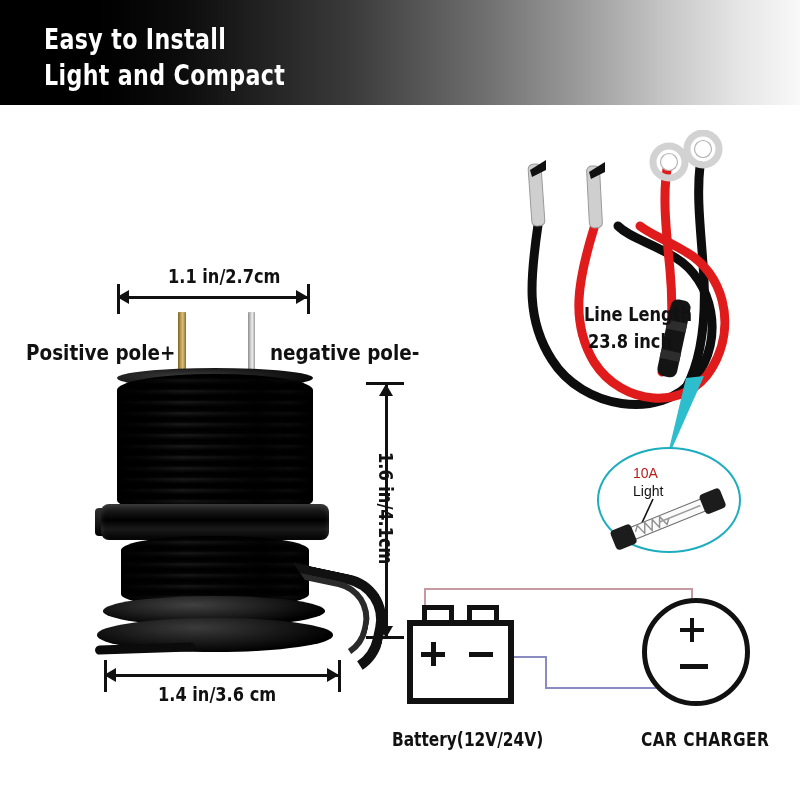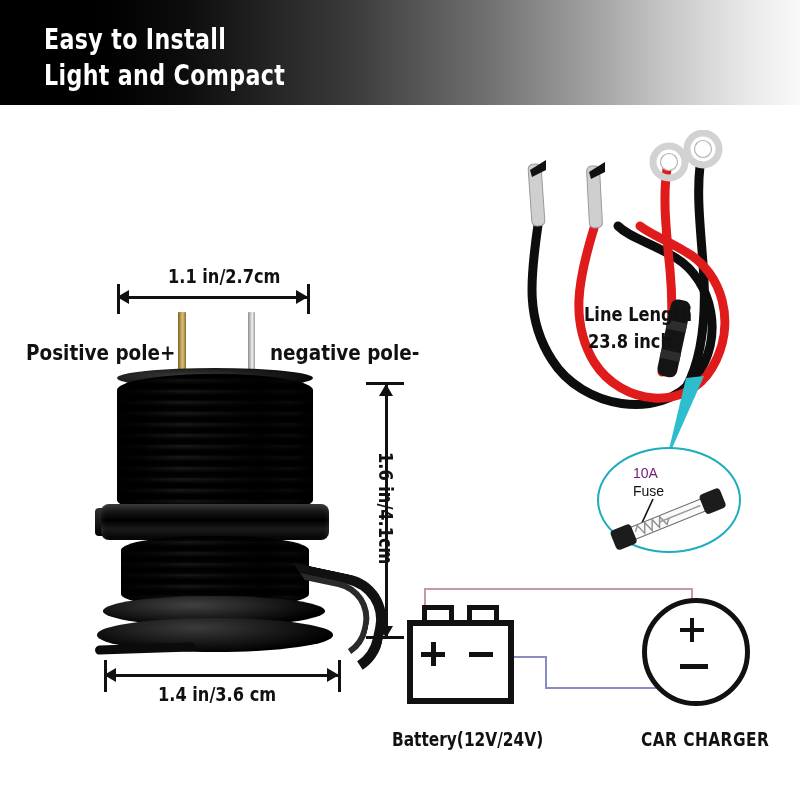--- a/index.html
+++ b/index.html
@@ -228,21 +228,21 @@
 
   
   #fuse-callout { position: absolute; left: 575px; top: 395px; width: 195px; height: 165px; }
   #fuse-circle {
     position: absolute; left: 22px; top: 52px; width: 140px; height: 102px;
     border: 2.4px solid #1eadbe; border-radius: 50%;
     background: #ffffff;
   }
   #fuse-label-1 {
     position: absolute; left: 58px; top: 70px;
-    font-size: 14px; color: #701a75; font-family: "Liberation Sans", sans-serif;
+    font-size: 14px; color: #b91c1c; font-family: "Liberation Sans", sans-serif;
     white-space: nowrap;
   }
   #fuse-label-2 {
     position: absolute; left: 58px; top: 88px;
     font-size: 14px; color: #111111; font-family: "Liberation Sans", sans-serif;
     white-space: nowrap;
   }
 
   
   #wiring { position: absolute; left: 380px; top: 580px; width: 400px; height: 180px; }
@@ -379,21 +379,21 @@
 
   <path d="M 196 248 L 214 246 L 176 332 Z" fill="#2dbdcc"></path>
 </svg>
 
 <div id="line-length-1">Line Length</div>
 <div id="line-length-2">23.8 inch</div>
 
 <div id="fuse-callout">
   <div id="fuse-circle"></div>
   <div id="fuse-label-1">10A</div>
-  <div id="fuse-label-2">Fuse</div>
+  <div id="fuse-label-2">Light</div>
 
   <svg width="195" height="165" viewBox="0 0 195 165" style="position:absolute; left:0; top:0;">
 
     <line x1="78" y1="104" x2="66" y2="130" stroke="#111111" stroke-width="1.6"></line>
 
     <g transform="rotate(-22 92 124)">
       <rect x="52" y="118" width="82" height="13" rx="2" fill="#fafafa" stroke="#6d6d6d" stroke-width="1"></rect>
       <rect x="34" y="114" width="22" height="21" rx="4" fill="#1c1c1c"></rect>
       <rect x="130" y="114" width="22" height="21" rx="4" fill="#1c1c1c"></rect>
       <path d="M 58 124 l 4 -5 l 4 10 l 4 -10 l 4 10 l 4 -10 l 4 10 l 4 -10 l 4 10 l 4 -5" fill="none" stroke="#8d8d8d" stroke-width="1.4"></path>

